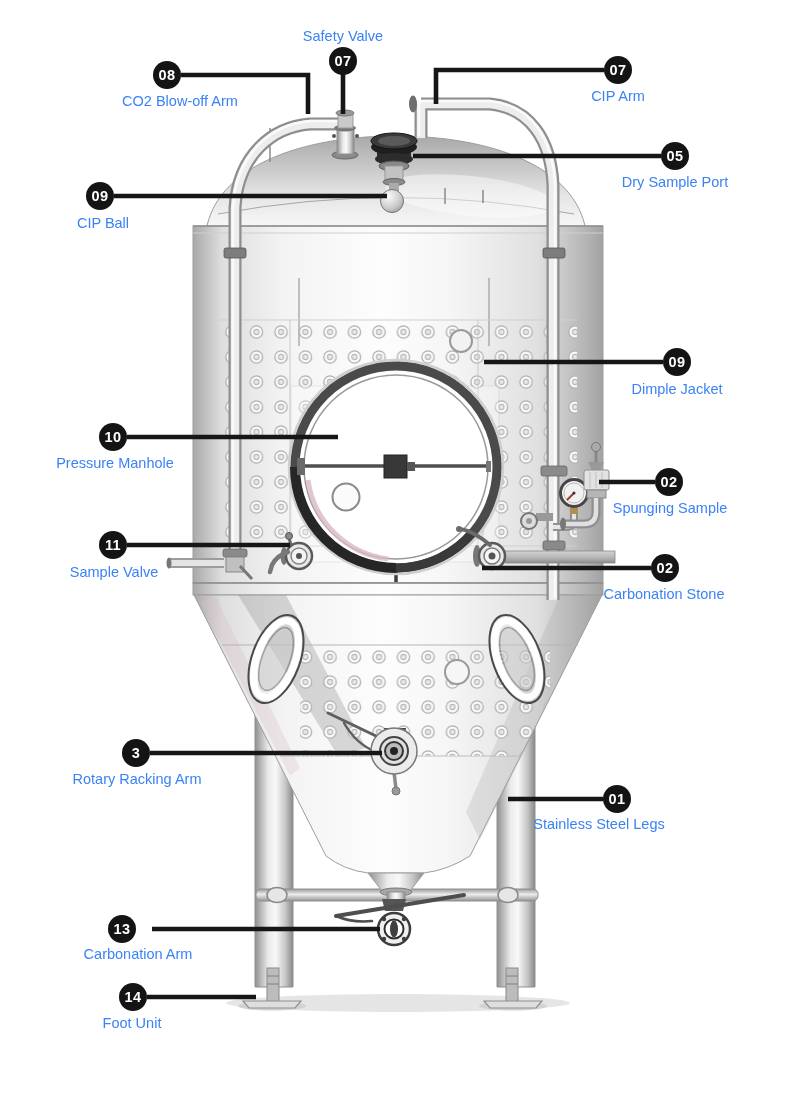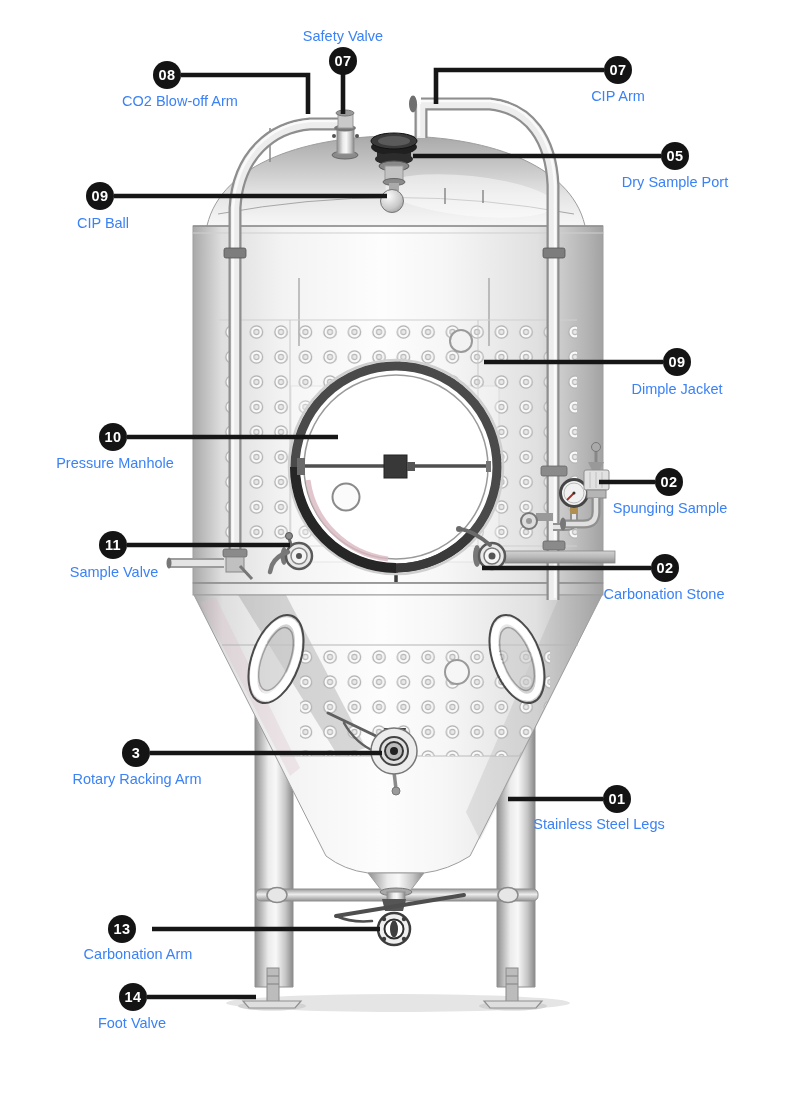--- a/index.html
+++ b/index.html
@@ -347,15 +347,15 @@
   <div class="badge" style="left:113px;top:545px">11</div>
   <div class="lbl" style="left:114px;top:572px">Sample Valve</div>
 
   <div class="badge" style="left:136px;top:753px">3</div>
   <div class="lbl" style="left:137px;top:779px">Rotary Racking Arm</div>
 
   <div class="badge" style="left:122px;top:929px">13</div>
   <div class="lbl" style="left:138px;top:954px">Carbonation Arm</div>
 
   <div class="badge" style="left:133px;top:997px">14</div>
-  <div class="lbl" style="left:132px;top:1023px">Foot Valve</div>
+  <div class="lbl" style="left:132px;top:1023px">Foot Unit</div>
 
 </div>
 
 </body></html>

